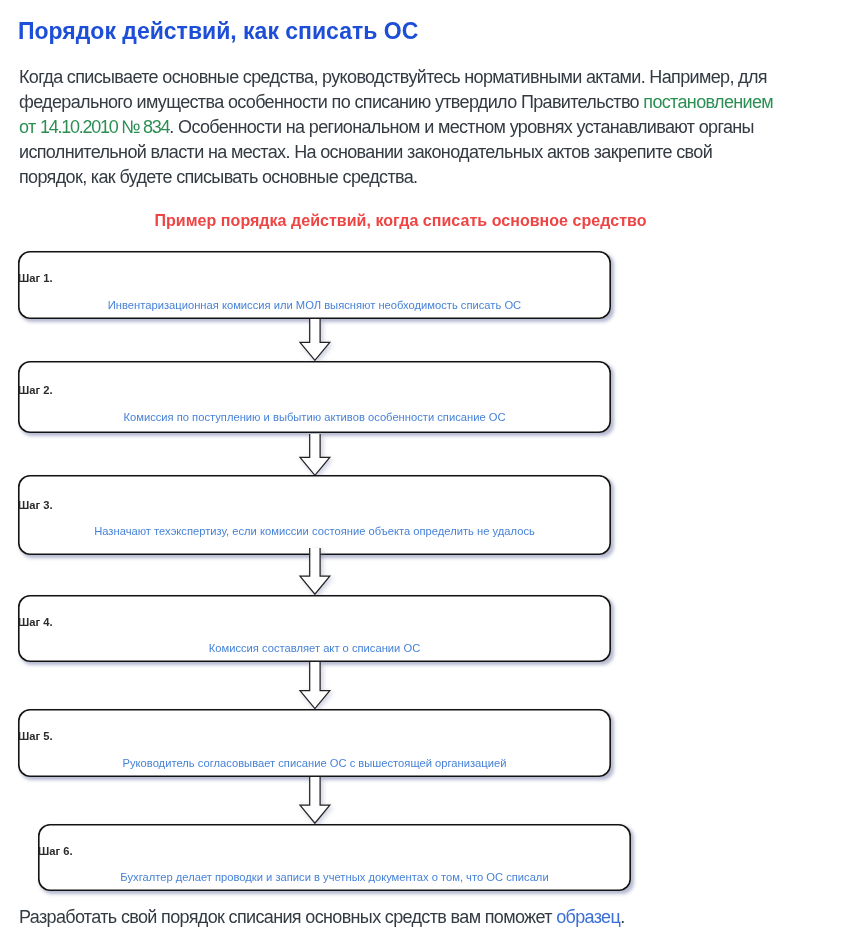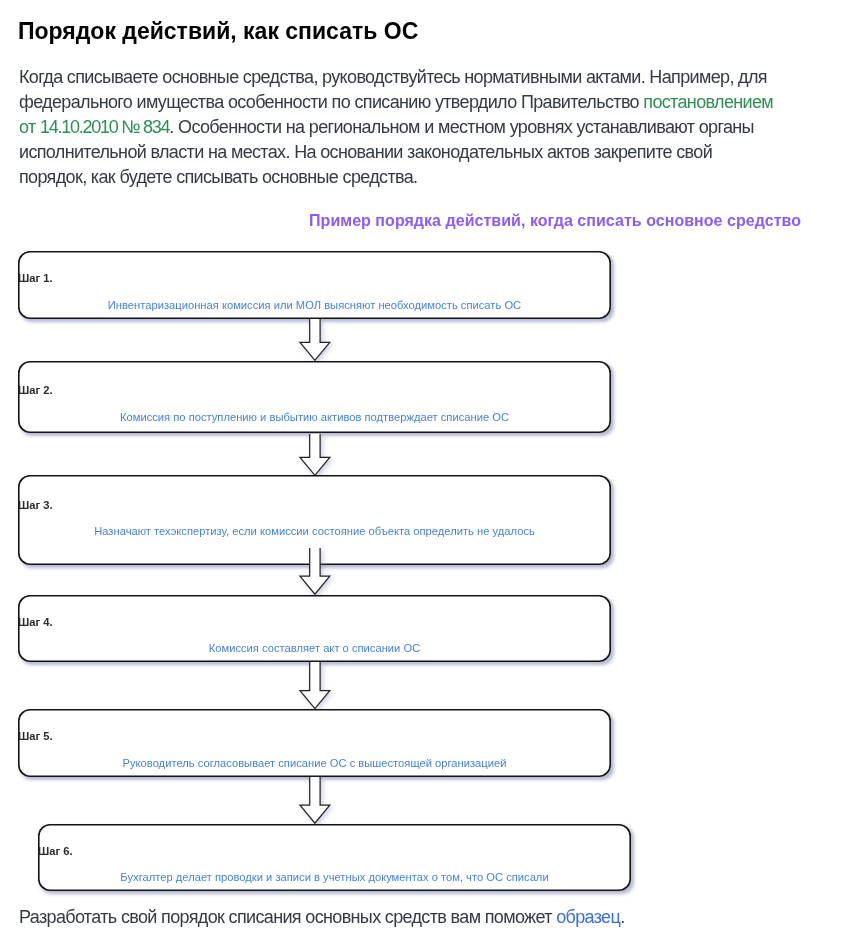--- a/index.html
+++ b/index.html
@@ -18,21 +18,21 @@
   .page { position: relative; width: 841px; height: 951px; }
 
   .article-title {
     position: absolute;
     left: 18px;
     top: 20px;
     margin: 0;
     font-size: 23px;
     line-height: 23px;
     font-weight: bold;
-    color: #000000;
+    color: #1d4ed8;
   }
 
   .intro {
     position: absolute;
     left: 19px;
     top: 65px;
     margin: 0;
     width: 760px;
     font-size: 18px;
     line-height: 25px;
@@ -41,26 +41,26 @@
   }
   .link-green { color: #2b8f53; text-decoration: none; }
   .num { letter-spacing: -1.25px; }
   .link-blue  { color: #3b6ed6; text-decoration: none; }
 
   .flow-caption {
     position: absolute;
     top: 213px;
     left: 0;
     width: 801px;
-    text-align: right;
+    text-align: center;
     font-size: 16px;
     line-height: 16px;
     letter-spacing: 0.04px;
     font-weight: bold;
-    color: #8b5cf6;
+    color: #ef4444;
   }
 
   
   .flow { position: absolute; left: 0; top: 0; width: 841px; height: 951px; }
 
   .step-box {
     position: absolute;
     box-sizing: border-box;
     left: 18px;
     width: 593px;
@@ -123,26 +123,26 @@
   <div class="flow">
     <div class="step-box" style="top: 250.7px; height: 68.5px;">
       <div class="step-title" style="top: 22.55px;">Шаг 1.</div>
       <div class="step-desc" style="top: 48.95px;">Инвентаризационная комиссия или МОЛ выясняют необходимость списать ОС</div>
     </div>
   <svg class="arrow" width="33.8" height="45.400000000000034" viewBox="0 0 33.8 45.400000000000034" style="left: 297.5px; top: 317.2px;">
         <path d="M 11.7 2 L 11.7 25.400000000000034 L 1.9999999999999982 25.400000000000034 L 16.9 43.400000000000034 L 31.799999999999997 25.400000000000034 L 22.099999999999998 25.400000000000034 L 22.099999999999998 2" fill="#ffffff" stroke="#232323" stroke-width="1.25" stroke-linejoin="miter"></path>
       </svg>
     <div class="step-box" style="top: 360.6px; height: 72.9px;">
       <div class="step-title" style="top: 24.75px;">Шаг 2.</div>
-      <div class="step-desc" style="top: 51.15px;">Комиссия по поступлению и выбытию активов подтверждает списание ОС</div>
+      <div class="step-desc" style="top: 51.15px;">Комиссия по поступлению и выбытию активов особенности списание ОС</div>
     </div>
   <svg class="arrow" width="33.8" height="45.30000000000001" viewBox="0 0 33.8 45.30000000000001" style="left: 297.5px; top: 431.5px;">
         <path d="M 11.7 2 L 11.7 25.30000000000001 L 1.9999999999999982 25.30000000000001 L 16.9 43.30000000000001 L 31.799999999999997 25.30000000000001 L 22.099999999999998 25.30000000000001 L 22.099999999999998 2" fill="#ffffff" stroke="#232323" stroke-width="1.25" stroke-linejoin="miter"></path>
       </svg>
-    <div class="step-box" style="top: 474.8px; height: 90px;">
+    <div class="step-box" style="top: 474.8px; height: 80px;">
       <div class="step-title" style="top: 25.05px;">Шаг 3.</div>
       <div class="step-desc" style="top: 51.45px;">Назначают техэкспертизу, если комиссии состояние объекта определить не удалось</div>
     </div>
   <svg class="arrow" width="33.8" height="50.200000000000045" viewBox="0 0 33.8 50.200000000000045" style="left: 297.5px; top: 546.3px;">
         <path d="M 11.7 2 L 11.7 30.200000000000045 L 1.9999999999999982 30.200000000000045 L 16.9 48.200000000000045 L 31.799999999999997 30.200000000000045 L 22.099999999999998 30.200000000000045 L 22.099999999999998 2" fill="#ffffff" stroke="#232323" stroke-width="1.25" stroke-linejoin="miter"></path>
       </svg>
     <div class="step-box" style="top: 594.5px; height: 67.7px;">
       <div class="step-title" style="top: 22.15px;">Шаг 4.</div>
       <div class="step-desc" style="top: 48.55px;">Комиссия составляет акт о списании ОС</div>
     </div>

